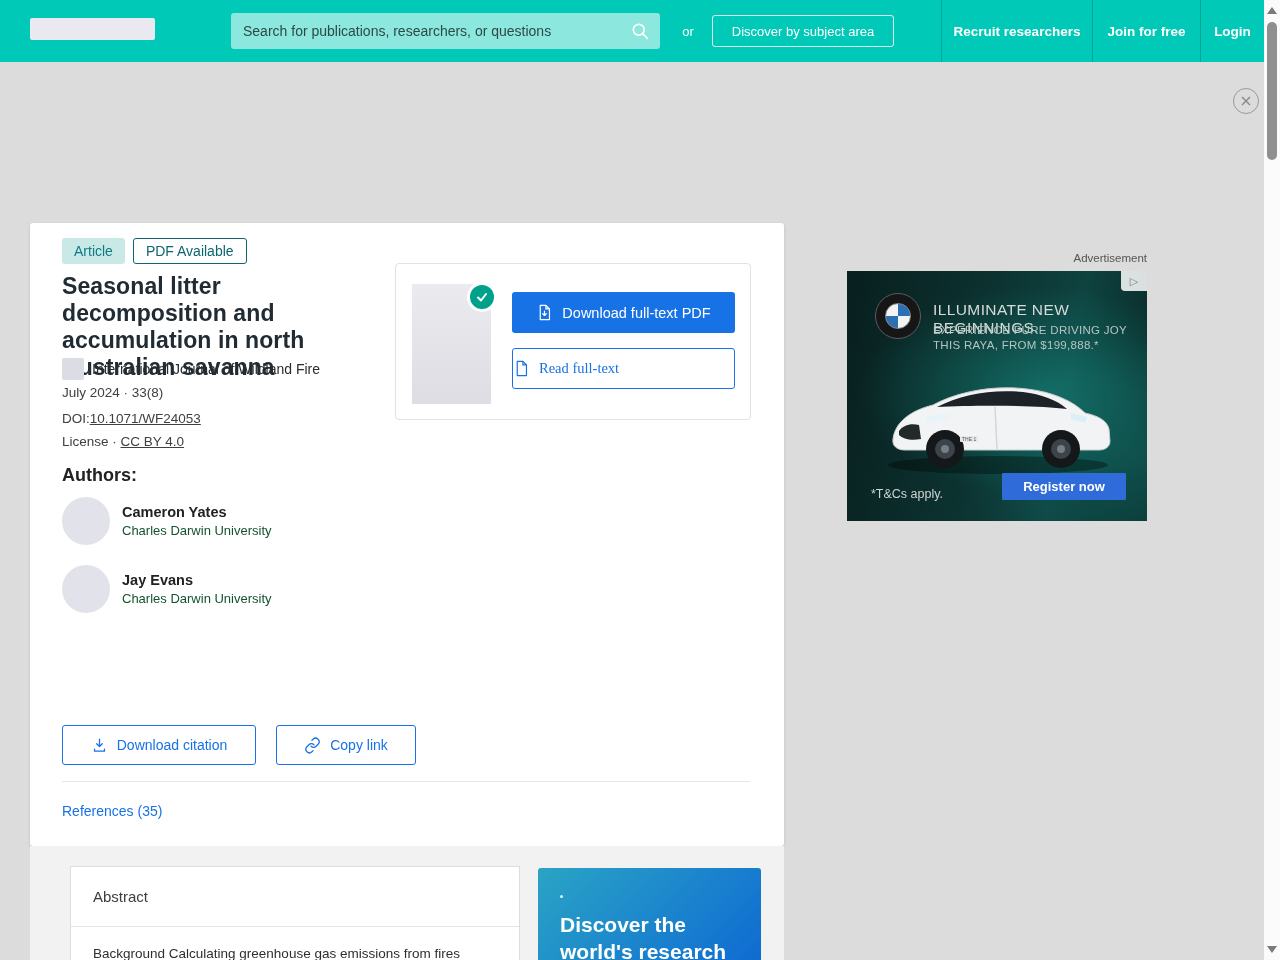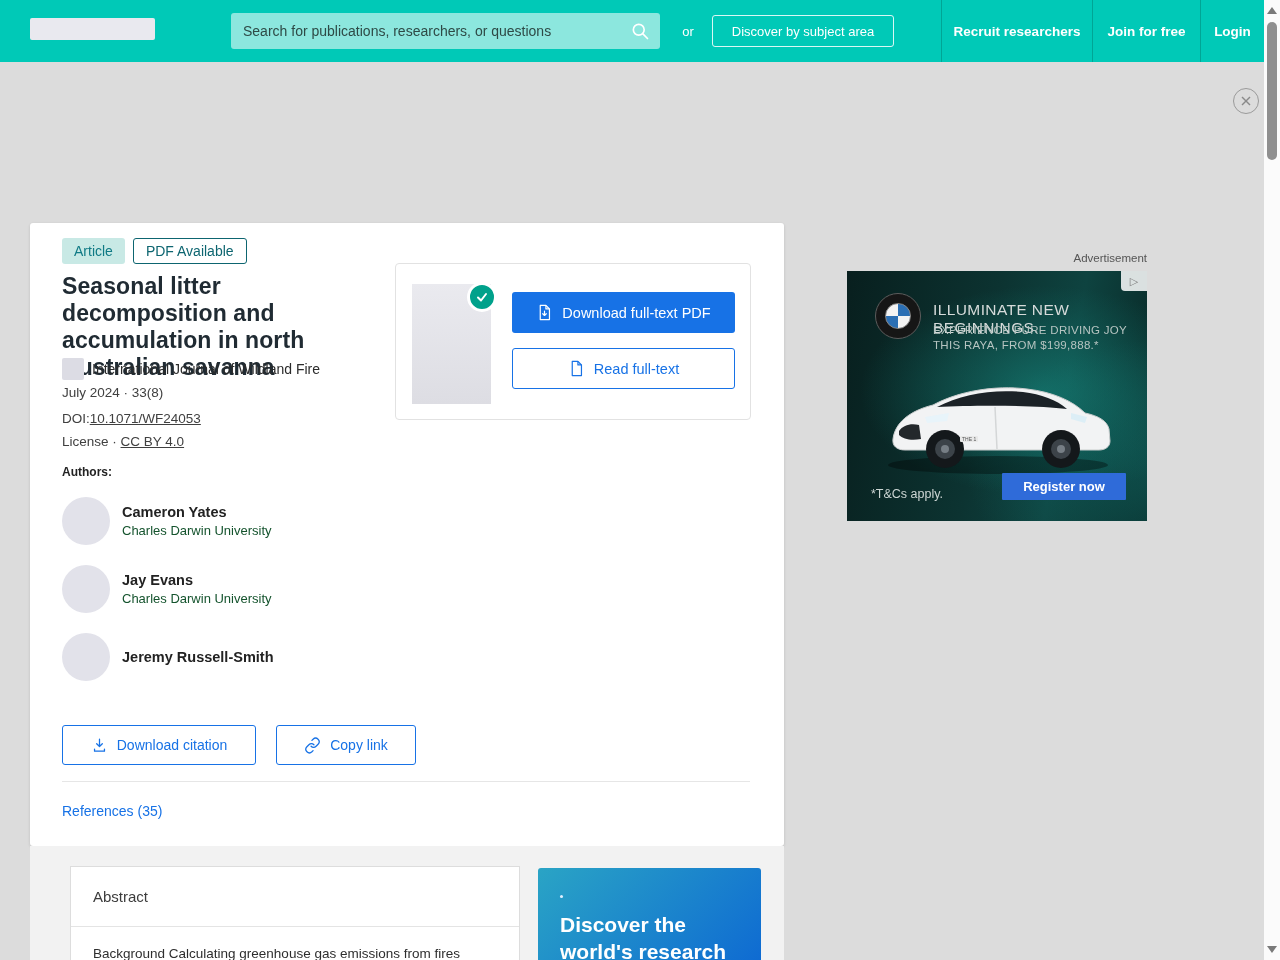--- a/index.html
+++ b/index.html
@@ -44,38 +44,38 @@
   .badge-row { position:absolute; left:32px; top:15px; display:flex; gap:8px; }
   .badge-article { background:#c8e9e5; color:#0f7a85; font-size:14px; padding:5px 12px; border-radius:3px; }
   .badge-pdf { background:#fff; border:1px solid #0d6570; color:#0d6570; font-size:14px; padding:4px 12px; border-radius:3px; }
   .pub-title { position:absolute; left:32px; top:50px; width:330px; font-size:23px; font-weight:600;
     color:#202b33; line-height:1.17; letter-spacing:0.1px; }
   .journal-row { position:absolute; left:32px; top:135px; display:flex; align-items:center; gap:8px; }
   .journal-icon { width:22px; height:22px; background:#dcdce4; border-radius:2px; }
   .journal-name { font-size:14px; color:#2b2b2b; }
   .meta-line { position:absolute; left:32px; font-size:13.5px; color:#404040; }
   .meta-line a { color:#404040; text-decoration:underline; cursor:pointer; }
-  .authors-label { position:absolute; left:32px; top:242px; font-size:12px; font-weight:bold; color:#222; }
+  .authors-label { position:absolute; left:32px; top:242px; font-size:18px; font-weight:bold; color:#222; }
   .author-row { position:absolute; left:32px; display:flex; align-items:center; gap:12px; }
   .avatar { width:48px; height:48px; border-radius:50%; background:#e2e2ea; flex:0 0 48px; }
   .author-name { font-size:14.5px; font-weight:bold; color:#222; }
   .author-affil { font-size:13px; color:#14532d; margin-top:3px; }
   
   .media-box { position:absolute; left:365px; top:40px; width:356px; height:157px;
     border:1px solid #e2e2e2; border-radius:4px; }
   .thumb { position:absolute; left:16px; top:20px; width:79px; height:120px;
     background:linear-gradient(#eaeaef,#dddde3); }
   .check-badge { position:absolute; left:71px; top:18px; width:30px; height:30px; border-radius:50%;
     background:#00a18b; border:3px solid #fff; display:flex; align-items:center; justify-content:center; }
   .btn-primary { position:absolute; left:116px; top:28px; width:223px; height:41px; background:#1772e6;
     border:none; border-radius:3px; color:#fff; font-size:14.5px; display:flex; align-items:center;
     justify-content:center; gap:9px; cursor:pointer; font-family:"Liberation Sans",sans-serif; }
   .btn-outline-read { position:absolute; left:116px; top:84px; width:223px; height:41px; background:#fff;
     border:1px solid #1772e6; border-radius:3px; color:#1772e6; font-size:14.5px; display:flex;
-    align-items:center; justify-content:center; gap:9px; cursor:pointer; font-family:Liberation Sans, sans-serif; }
+    align-items:center; gap:9px; cursor:pointer; font-family:Liberation Serif, serif; }
   .cite-btn { position:absolute; top:494px; height:40px; background:#fff; border:1px solid #1772e6;
     border-radius:3px; color:#1772e6; font-size:14px; display:flex; align-items:center;
     justify-content:center; gap:9px; cursor:pointer; font-family:"Liberation Sans",sans-serif;margin-top:8px; }
   .card-divider { position:absolute; left:32px; top:558px; width:688px; height:1px; background:#e6e6e6; }
   .references-link { position:absolute; left:32px; top:580px; font-size:14px; color:#1772e6;
     text-decoration:none; cursor:pointer; }
   
   .bottom-section { position:absolute; left:30px; top:846px; width:754px; height:114px; background:#f2f2f2; }
   .abstract-card { position:absolute; left:40px; top:20px; width:450px; height:140px; background:#fff;
     border:1px solid #ddd; }
@@ -187,26 +187,20 @@
       <div class="author-affil">Charles Darwin University</div>
     </div>
   </div>
   <div class="author-row" style="top:342px;">
     <div class="avatar"></div>
     <div>
       <div class="author-name">Jay Evans</div>
       <div class="author-affil">Charles Darwin University</div>
     </div>
   </div>
-  <div class="author-row" style="top:410px;">
-    <div class="avatar"></div>
-    <div>
-      <div class="author-name">Jeremy Russell-Smith</div>
-    </div>
-  </div>
 
   <div class="media-box">
     <div class="thumb"></div>
     <div class="check-badge">
       <svg width="14" height="14" viewBox="0 0 14 14">
         <polyline points="3,7.5 6,10.5 11,4" fill="none" stroke="#ffffff" stroke-width="2" stroke-linecap="round" stroke-linejoin="round"></polyline>
       </svg>
     </div>
     <button class="btn-primary">
       <span style="display:flex;">

